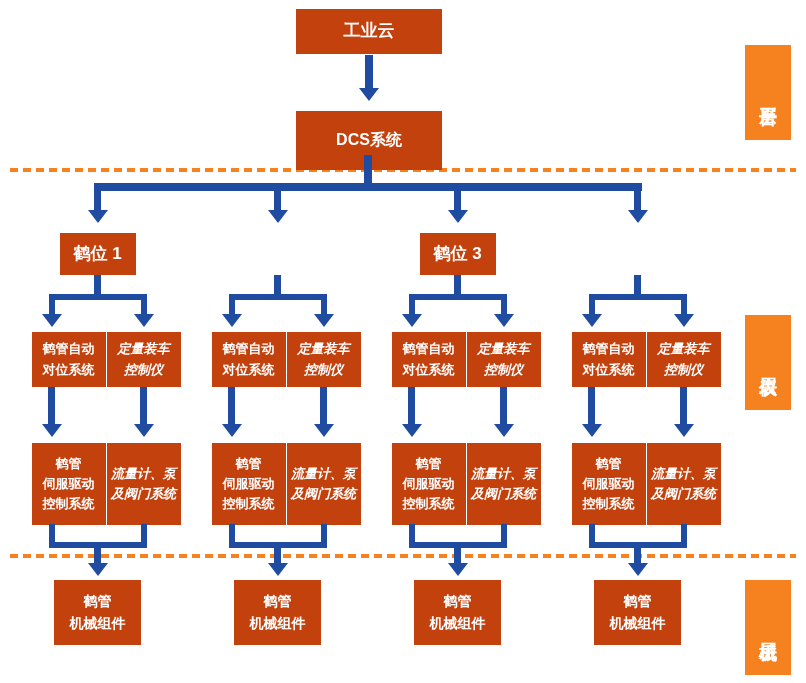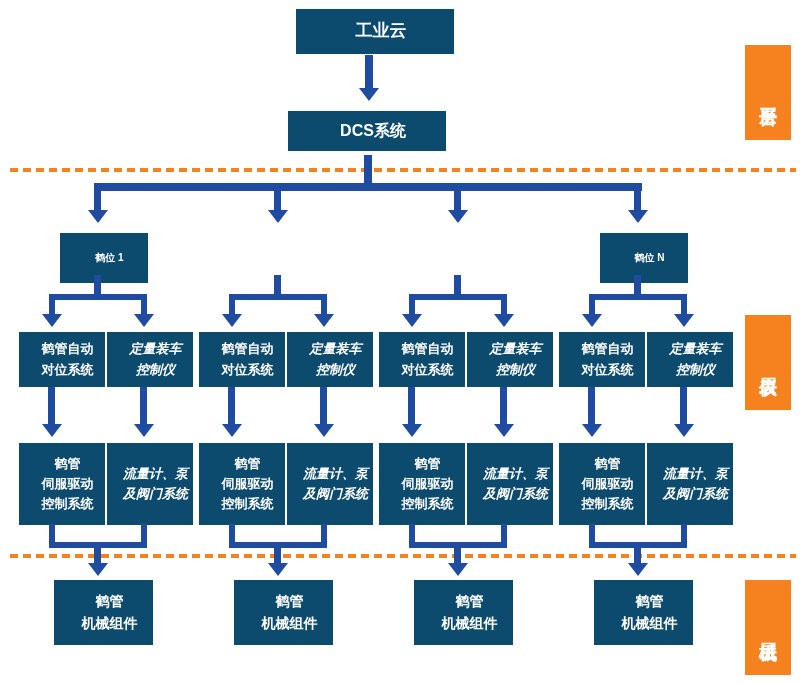--- a/index.html
+++ b/index.html
@@ -1,61 +1,61 @@
 <!DOCTYPE html>
 <html><head>
 <meta charset="utf-8">
 <style>
   html,body{margin:0;padding:0;background:#ffffff;}
   .canvas{position:relative;width:806px;height:683px;background:#ffffff;overflow:hidden;
           font-family:"Liberation Sans","DejaVu Sans",sans-serif;}
 
   
-  .node{position:absolute;background:#0c4a6e;color:#ffffff;display:flex;align-items:center;
+  .node{position:absolute;background:#c2410c;color:#ffffff;display:flex;align-items:center;
         justify-content:center;text-align:center;font-weight:700;white-space:pre-line;
-        line-height:1.55;padding-left:12px;}
+        line-height:1.55;}
   .shaft{position:absolute;background:#1F4BA0;}
   .bar{position:absolute;background:#1F4BA0;}
   .head{position:absolute;width:0;height:0;border-left:10px solid transparent;
         border-right:10px solid transparent;border-top:13px solid #1F4BA0;}
   .dashed{position:absolute;left:10px;width:786px;height:4px;
           background:repeating-linear-gradient(to right,#F5821F 0 8px,transparent 8px 13px);}
   .layer{position:absolute;left:745px;width:46px;height:95px;background:#F5821F;color:#ffffff;
          writing-mode:vertical-rl;text-orientation:upright;display:flex;align-items:center;
          justify-content:center;font-weight:700;font-size:18px;}
 
   
   .cloud{left:296px;top:9px;width:146px;height:45px;font-size:17px;}
-  .dcs{left:288px;top:111px;width:146px;height:40px;font-size:16px;}
+  .dcs{left:296px;top:111px;width:146px;height:59px;font-size:16px;}
   .top-shaft{left:365px;top:55px;width:8px;height:35px;}
   .top-head{left:359px;top:88px;}
   .dcs-drop{left:364px;top:155px;width:8px;height:32px;}
   .bus{left:94px;top:183px;width:548px;height:8px;}
   .dash1{top:168px;}
   .dash2{top:554px;}
   .layer1{top:45px;}
   .layer2{top:315px;}
   .layer3{top:580px;}
 
   
   .col{position:absolute;top:0;width:180px;height:683px;}
   .c1{left:7.5px;}  .c2{left:187.5px;}  .c3{left:367.5px;}  .c4{left:547.5px;}
 
   .bus-drop{left:86.5px;top:191px;width:7px;height:21px;}
   .bus-head{left:80px;top:210px;}
-  .station{left:52px;top:233px;width:76px;height:50px;font-size:10px;}
+  .station{left:52px;top:233px;width:76px;height:42px;font-size:17px;}
   .spine{left:86.5px;top:275px;width:7px;height:22px;}
   .split-bar{left:41px;top:294px;width:98px;height:6px;}
   .drop-l{left:41px;top:294px;width:6px;height:22px;}
   .head-l{left:34px;top:314px;}
   .drop-r{left:133px;top:294px;width:6px;height:22px;}
   .head-r{left:126px;top:314px;}
   .r1{top:332px;width:74px;height:55px;font-size:13px;}
   .r2{top:443px;width:74px;height:82px;font-size:13px;}
-  .pos-l{left:11px;}
+  .pos-l{left:24px;}
   .pos-r{left:99px;font-style:italic;}
   .mid-l{left:40.5px;top:387px;width:7px;height:38px;}
   .headm-l{left:34px;top:424px;}
   .mid-r{left:132.5px;top:387px;width:7px;height:38px;}
   .headm-r{left:126px;top:424px;}
   .br-l{left:41px;top:524px;width:6px;height:24px;}
   .br-r{left:133px;top:524px;width:6px;height:24px;}
   .br-bar{left:41px;top:542px;width:98px;height:6px;}
   .merge{left:86.5px;top:548px;width:7px;height:17px;}
   .merge-head{left:80px;top:563px;}
@@ -139,20 +139,21 @@
     <div class="bar br-bar"></div>
     <div class="shaft merge"></div>
     <div class="head merge-head"></div>
     <div class="node bottom-node">鹤管
 机械组件</div>
   </div>
 
   <div class="col c3">
     <div class="shaft bus-drop"></div>
     <div class="head bus-head"></div>
+    <div class="node station">鹤位 3</div>
     <div class="shaft spine"></div>
     <div class="bar split-bar"></div>
     <div class="shaft drop-l"></div>
     <div class="head head-l"></div>
     <div class="shaft drop-r"></div>
     <div class="head head-r"></div>
     <div class="node r1 pos-l">鹤管自动
 对位系统</div>
     <div class="node r1 pos-r">定量装车
 控制仪</div>
@@ -170,21 +171,20 @@
     <div class="bar br-bar"></div>
     <div class="shaft merge"></div>
     <div class="head merge-head"></div>
     <div class="node bottom-node">鹤管
 机械组件</div>
   </div>
 
   <div class="col c4">
     <div class="shaft bus-drop"></div>
     <div class="head bus-head"></div>
-    <div class="node station">鹤位 N</div>
     <div class="shaft spine"></div>
     <div class="bar split-bar"></div>
     <div class="shaft drop-l"></div>
     <div class="head head-l"></div>
     <div class="shaft drop-r"></div>
     <div class="head head-r"></div>
     <div class="node r1 pos-l">鹤管自动
 对位系统</div>
     <div class="node r1 pos-r">定量装车
 控制仪</div>

